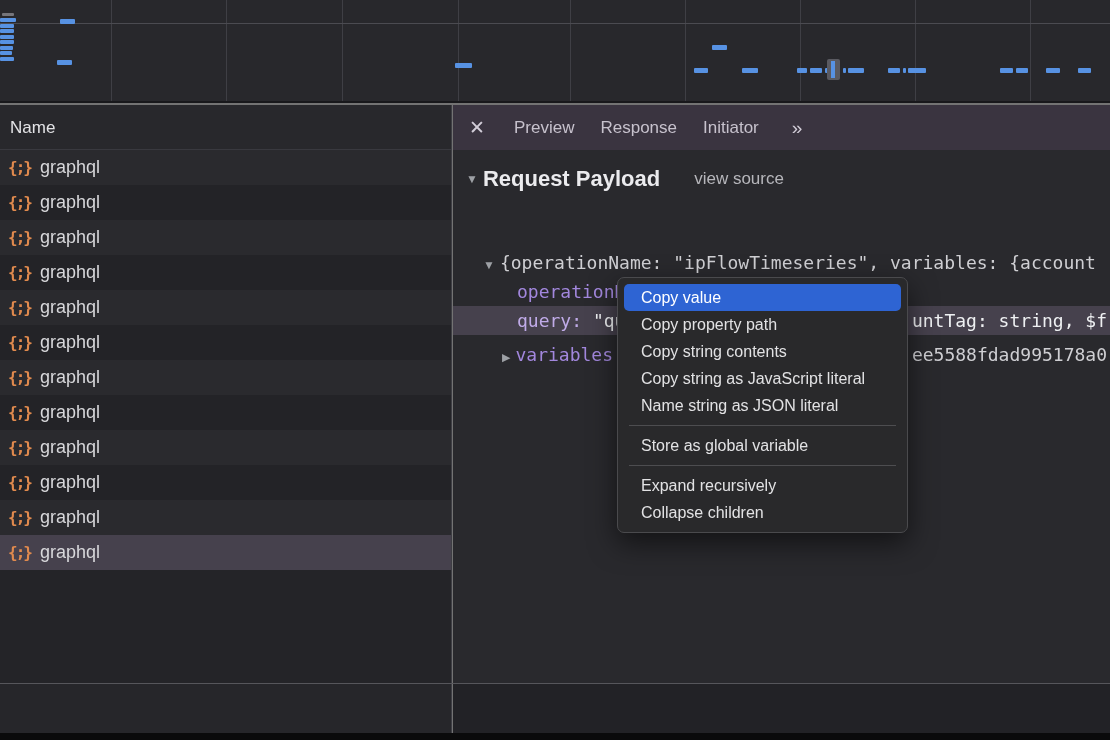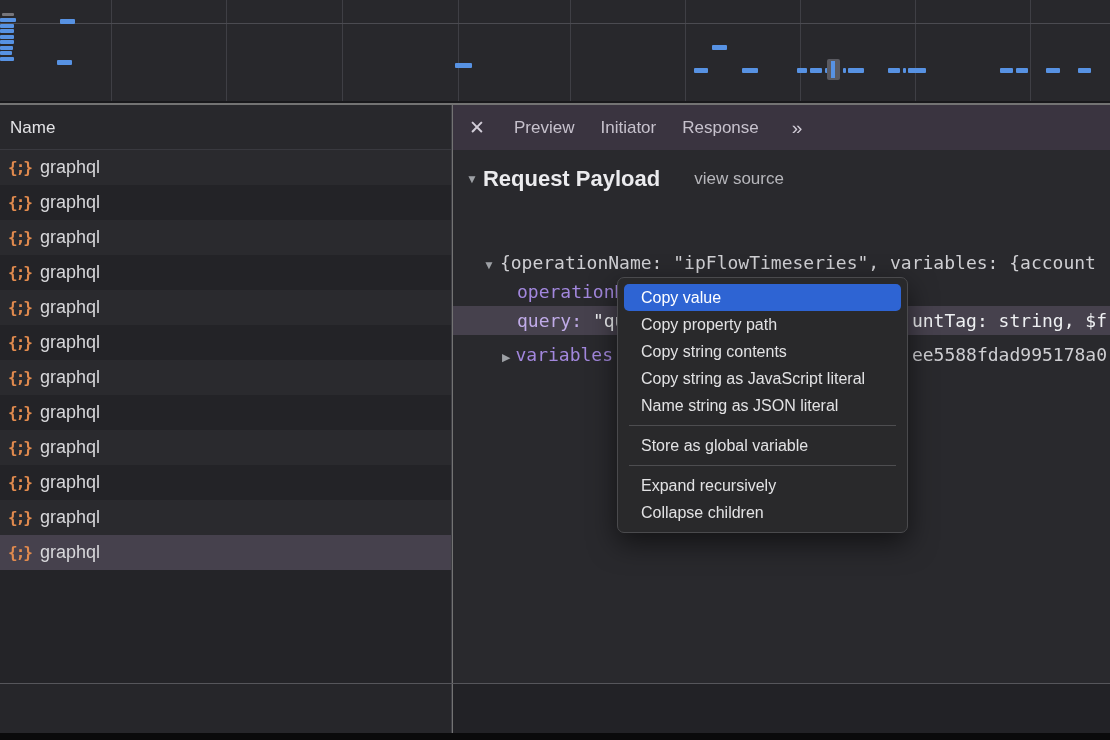--- a/index.html
+++ b/index.html
@@ -172,22 +172,22 @@
           <span>graphql</span>
         </div>
       </div>
   </div>
 
   <div class="right-panel">
     <div class="tab-bar">
       <div class="close-button">✕</div>
       <div id="tabs" style="display:flex">
           <div class="tab">Preview</div>
+          <div class="tab">Response</div>
           <div class="tab">Initiator</div>
-          <div class="tab">Response</div>
         </div>
       <div class="overflow-button">»</div>
     </div>
 
     <div class="payload">
       <div class="rp-title-row">
         <span class="caret" style="margin-left:13px">▼</span>
         <span class="rp-title" style="margin-left:0">Request Payload</span>
         <span class="view-source">view source</span>
       </div>

